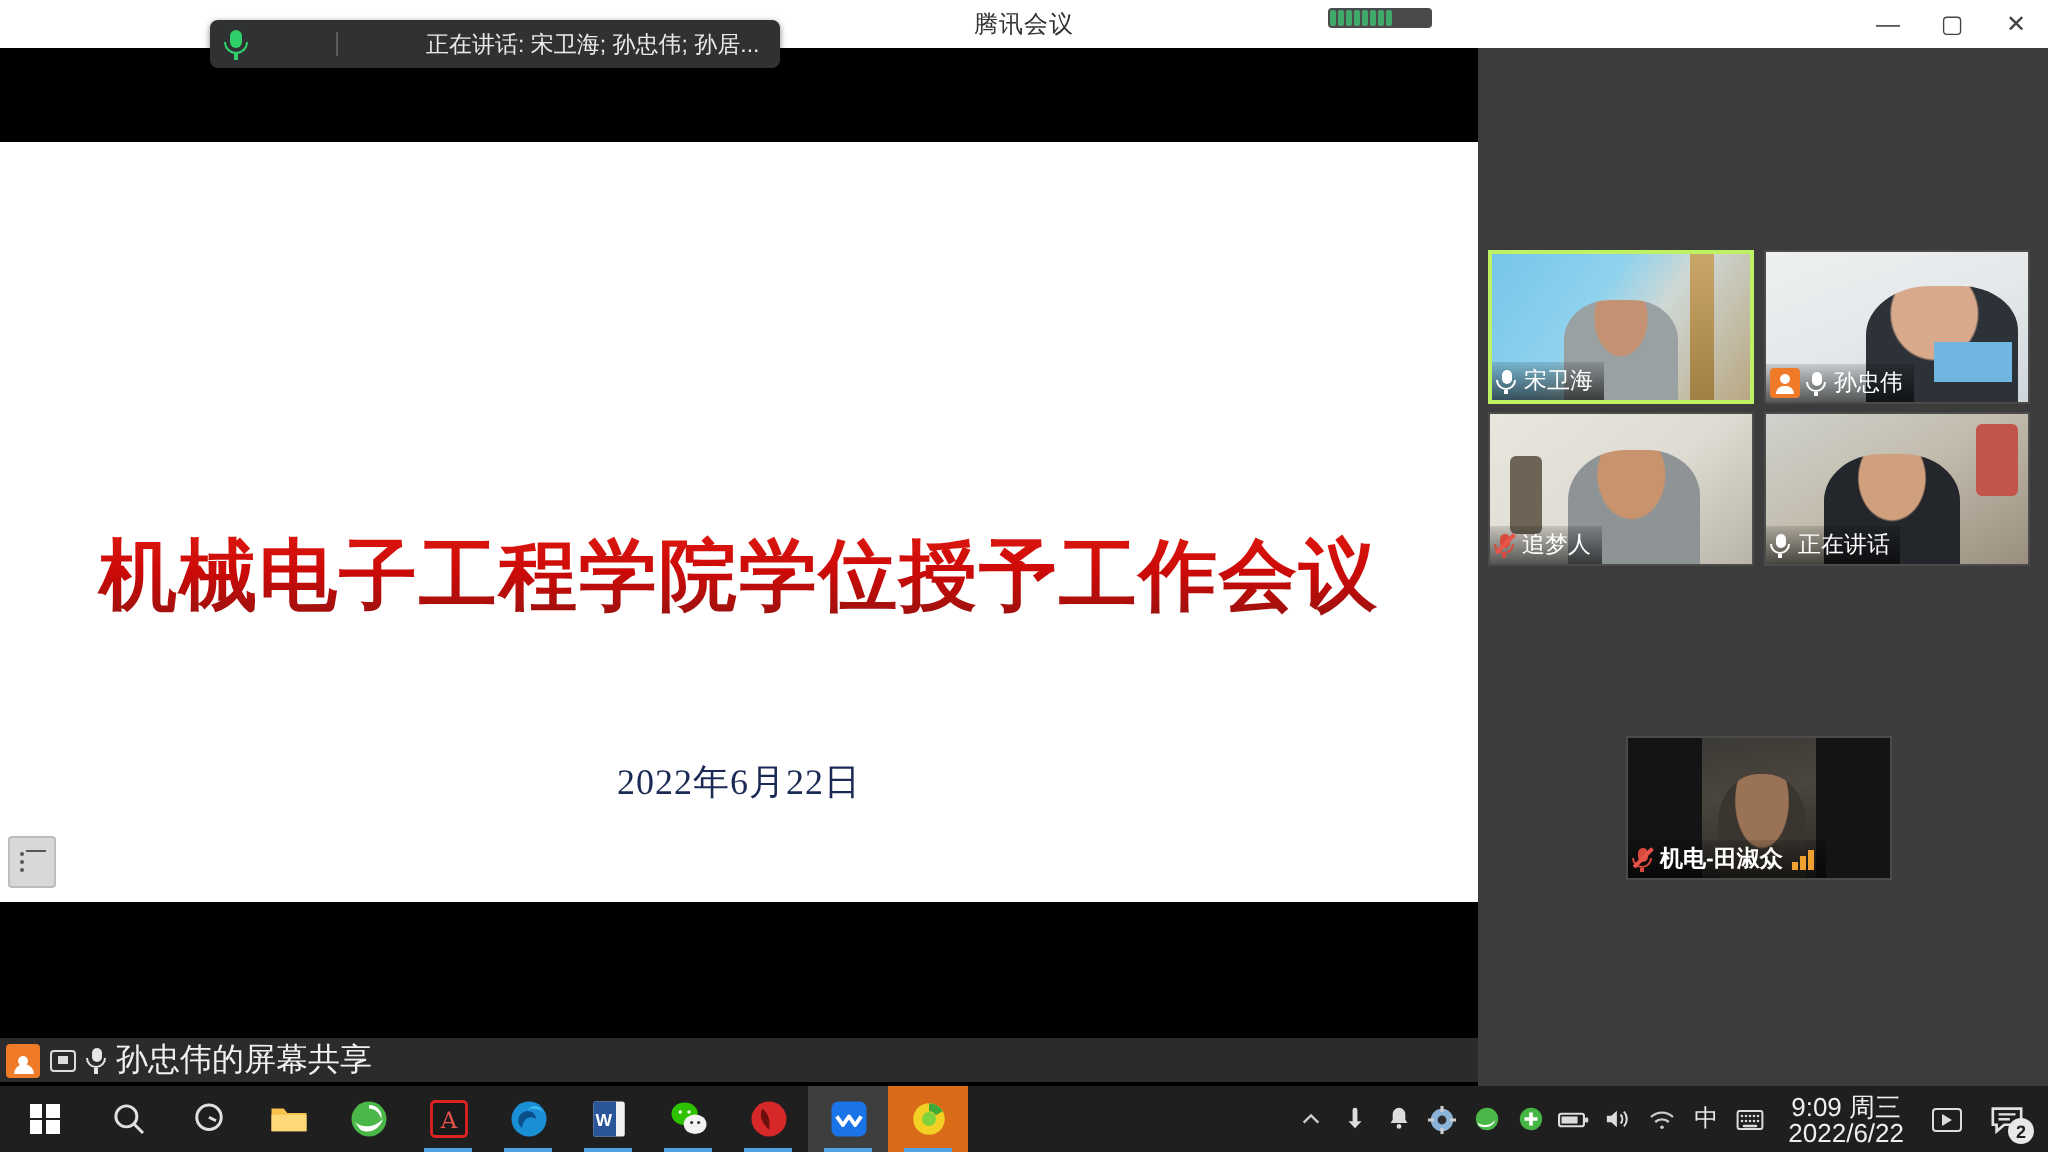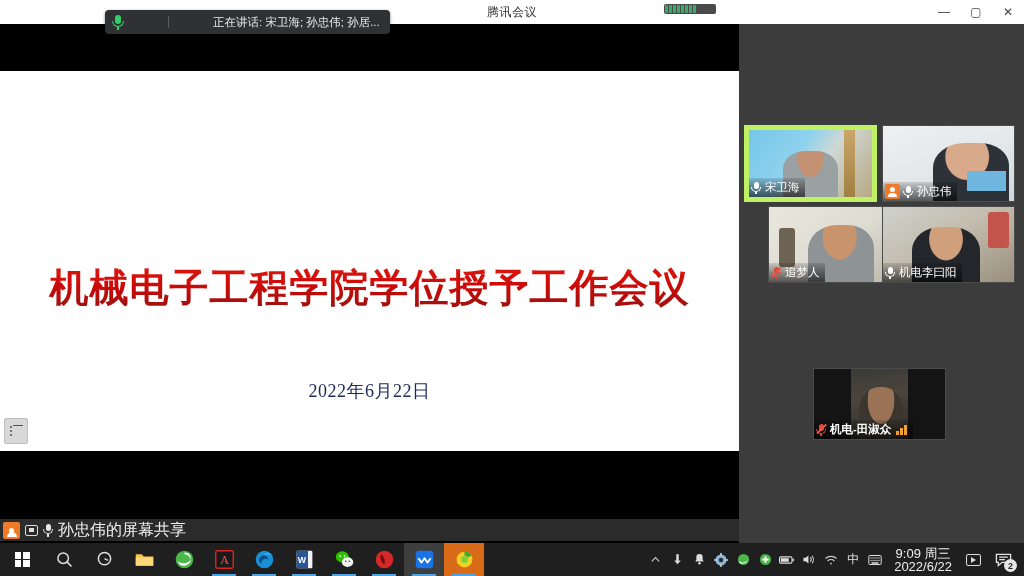--- a/index.html
+++ b/index.html
@@ -190,21 +190,21 @@
 
   
   .sidebar {
     position: absolute; left: 739px; top: 24px; width: 285px; height: 519px;
     background: #3c3c3c;
   }
   .tile {
     position: absolute; background: #1d1d1d; overflow: hidden;
     border: 1px solid #4b4b4b;
   }
-  .tile.speaking { border: 5px solid #bef264; }
+  .tile.speaking { border: 2px solid #bef264; }
   .tile .vid { position: absolute; inset: 0; }
   .tile .namebar {
     position: absolute; left: 0; bottom: 0; height: 19px;
     display: flex; align-items: center; padding: 0 5px 0 2px;
     background: linear-gradient(180deg, rgba(0,0,0,.12) 0%, rgba(0,0,0,.62) 100%);
     max-width: 100%;
   }
   .mini-host {
     width: 15px; height: 15px; background: #ef7b29; border-radius: 2px;
     margin-right: 3px; position: relative; flex: none;
@@ -412,21 +412,21 @@
         <div class="mini-host"></div>
         <div class="mic">
           <span class="b"></span>
             <span class="a"></span>
             <span class="s"></span>
         </div>
         <span class="tname">孙忠伟</span>
       </div>
     </div>
 
-    <div class="tile" style="left:5px; top:182px; width:133px; height:77px;margin-left:24px;">
+    <div class="tile" style="left:5px; top:182px; width:133px; height:77px;">
       <div class="vid v3">
           <div class="person"></div>
         </div>
       <div class="namebar">
         <div class="mic muted">
           <span class="b"></span>
             <span class="a"></span>
             <span class="s"></span>
         </div>
         <span class="tname">追梦人</span>
@@ -436,21 +436,21 @@
     <div class="tile" style="left:143px; top:182px; width:133px; height:77px;">
       <div class="vid v4">
           <div class="person"></div>
         </div>
       <div class="namebar">
         <div class="mic">
           <span class="b"></span>
             <span class="a"></span>
             <span class="s"></span>
         </div>
-        <span class="tname">机电李曰阳</span>
+        <span class="tname">正在讲话</span>
       </div>
     </div>
 
 
 
     <div class="tile" style="left:74px; top:344px; width:133px; height:72px;font-weight:bold;">
       <div class="vid v7">
         <div class="inner-frame"></div>
           <div class="person"></div>
       </div>

